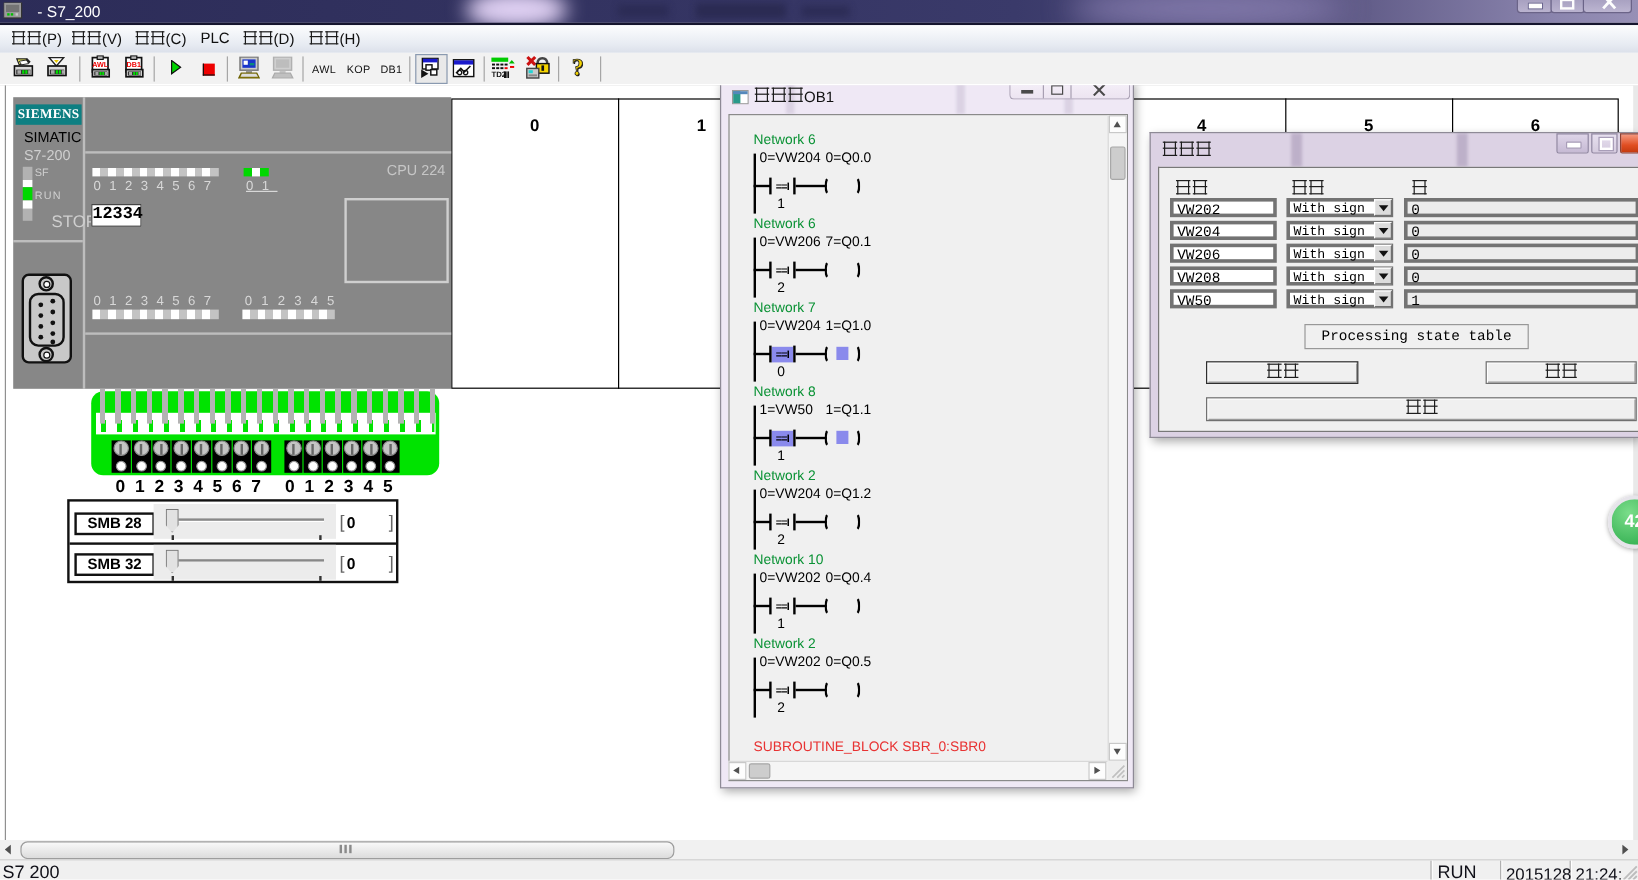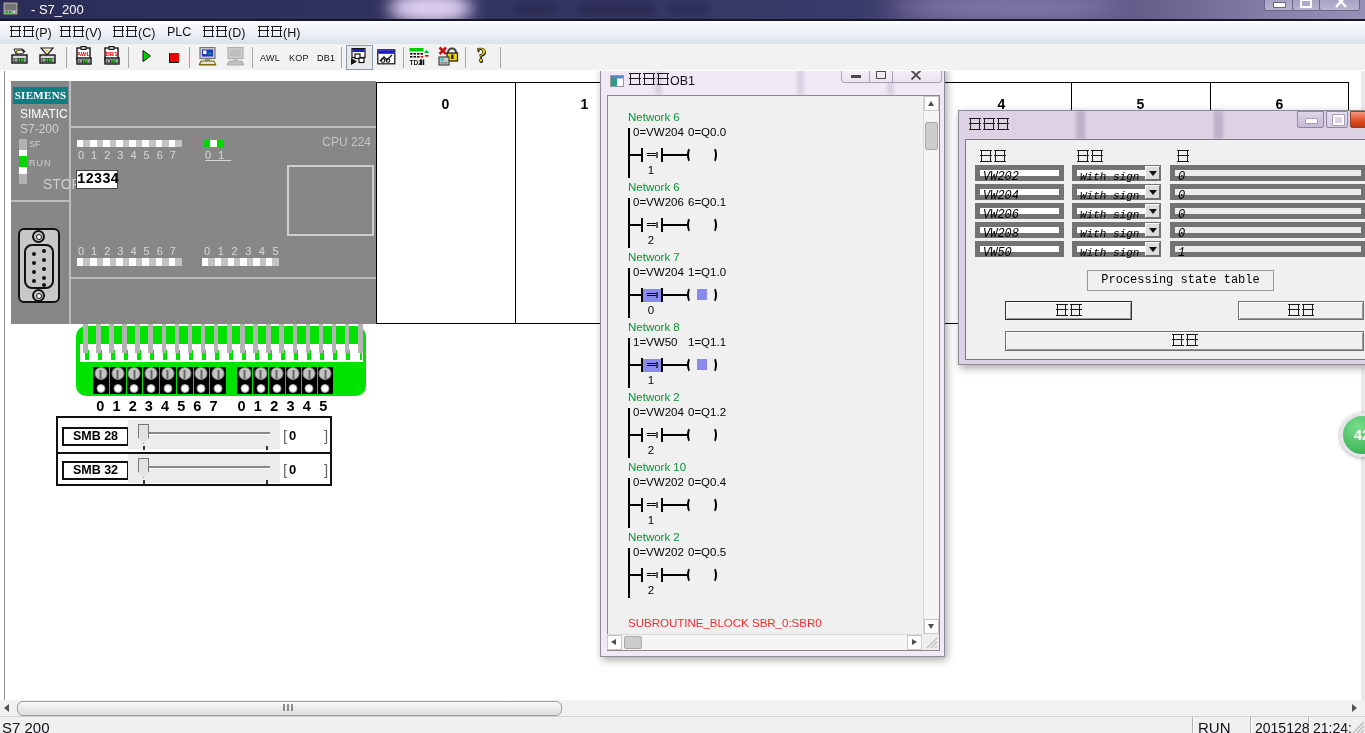--- a/index.html
+++ b/index.html
@@ -27,21 +27,21 @@
 .ln1{position:absolute;left:0;top:43px;width:14px;height:2px;background:#000;}
 .bar1{position:absolute;left:13px;top:37px;width:2px;height:14px;background:#000;}
 .bar2{position:absolute;left:33px;top:37px;width:2px;height:14px;background:#000;}
 .hlbox{position:absolute;left:15px;top:37.5px;width:18px;height:13px;background:#8a8aec;}
 .ctext{position:absolute;left:14px;top:38.5px;width:20px;text-align:center;font-size:9px;font-weight:bold;letter-spacing:-.6px;white-space:nowrap;}
 .ln2{position:absolute;left:35px;top:43px;width:26px;height:2px;background:#000;}
 .arcL{position:absolute;left:59px;top:36px;width:8px;height:16px;border:2px solid transparent;border-left:2px solid #000;border-radius:50%;box-sizing:border-box;}
 .arcR{position:absolute;left:81px;top:36px;width:8px;height:16px;border:2px solid transparent;border-right:2px solid #000;border-radius:50%;box-sizing:border-box;}
 .csq{position:absolute;left:69px;top:38px;width:10px;height:11px;background:#8a8aec;}
 .dig{position:absolute;left:14px;top:53px;width:18px;text-align:center;}
-.inp{position:absolute;background:#fff;border:5px solid #737373;box-sizing:border-box;font-family:"Liberation Mono",monospace;font-size:12px;line-height:14px;padding-left:3px;height:16px;font-style:italic;}
+.inp{position:absolute;background:#fff;border:3px solid #737373;box-sizing:border-box;font-family:"Liberation Mono",monospace;font-size:12px;line-height:14px;padding-left:3px;height:16px;}
 .btn3d{position:absolute;background:#f0f0f0;border:1px solid #707070;box-shadow:inset 1px 1px 0 #fff,inset -1px -1px 0 #9a9a9a;box-sizing:border-box;text-align:center;}
 .ddb{position:absolute;left:186px;width:15px;height:14px;background:#dcdcdc;border:1px solid #707070;border-top-color:#fff;border-left-color:#fff;box-sizing:border-box;}
 .ddb:after{content:"";position:absolute;left:2.5px;top:4px;border:4px solid transparent;border-top:5px solid #111;border-bottom:none;}
 </style>
 </head>
 <body>
 
 <div class="a" id="titlebar" style="left:0;top:0;width:1365px;height:19px;
  background:linear-gradient(90deg,#2c2c58 0%,#343462 40%,#3a3a6a 62%,#57527f 80%,#8b85ae 95%,#9790b6 100%);overflow:hidden;">
   <div class="a" style="left:388px;top:-8px;width:85px;height:32px;background:#e0d1f3;border-radius:50%;filter:blur(8px);"></div>
@@ -238,21 +238,21 @@
   <div class="a" style="left:1071px;top:25px;width:139px;text-align:center;font-weight:bold;font-size:14px;">5</div>
   <div class="a" style="left:1210px;top:25px;width:139px;text-align:center;font-weight:bold;font-size:14px;">6</div>
 
   <div class="a" style="left:11px;top:10px;width:365px;height:243px;background:#878787;">
     <div class="a" style="left:58px;top:0;width:2px;height:243px;background:#bdbdbd;"></div>
     <div class="a" style="left:0;top:119px;width:58px;height:2px;background:#bdbdbd;"></div>
     <div class="a" style="left:60px;top:45px;width:305px;height:2px;background:#bdbdbd;"></div>
     <div class="a" style="left:60px;top:196px;width:305px;height:2px;background:#bdbdbd;"></div>
 
     <div class="a" style="left:2px;top:6px;width:55px;height:17px;background:#0d7f82;color:#fff;font-family:'Liberation Serif',serif;font-weight:bold;font-size:11px;text-align:center;line-height:17px;letter-spacing:.3px;">SIEMENS</div>
-    <div class="a" style="left:9px;top:26px;color:#ffffff;font-size:12px;">SIMATIC</div>
+    <div class="a" style="left:9px;top:26px;color:#000000;font-size:12px;">SIMATIC</div>
     <div class="a" style="left:9px;top:41px;color:#cfcfcf;font-size:12px;">S7-200</div>
 
     <div class="a" style="left:7.5px;top:58px;width:8px;height:11px;background:#b2b2b2;"></div>
     <div class="a" style="left:7.5px;top:69px;width:8px;height:6px;background:#fff;"></div>
     <div class="a" style="left:7.5px;top:75px;width:8px;height:11px;background:#00d800;"></div>
     <div class="a" style="left:7.5px;top:86px;width:8px;height:7px;background:#fff;"></div>
     <div class="a" style="left:7.5px;top:93px;width:8px;height:10px;background:#b2b2b2;"></div>
     <div class="a" style="left:18px;top:58px;color:#cfcfcf;font-size:9px;">SF</div>
     <div class="a" style="left:18px;top:77px;color:#cfcfcf;font-size:9px;letter-spacing:1px;">RUN</div>
     <div class="a" style="left:32px;top:95px;color:#cfcfcf;font-size:14px;">STOP</div>
@@ -443,21 +443,21 @@
         <div class="bar2"></div>
       <div class="ctext">==I</div>
         <div class="ln2"></div>
         <div class="arcL"></div>
         <div class="arcR"></div>
       <div class="dig">1</div>
     </div>
     <div class="net" style="top:114px;">
       <div class="nlab">Network 6</div>
         <div class="l1">0=VW206</div>
-        <div class="l2">6=Q0.1</div>
+        <div class="l2">7=Q0.1</div>
       <div class="rail"></div>
         <div class="ln1"></div>
         <div class="bar1"></div>
         <div class="bar2"></div>
       <div class="ctext">==I</div>
         <div class="ln2"></div>
         <div class="arcL"></div>
         <div class="arcR"></div>
       <div class="dig">2</div>
     </div>

